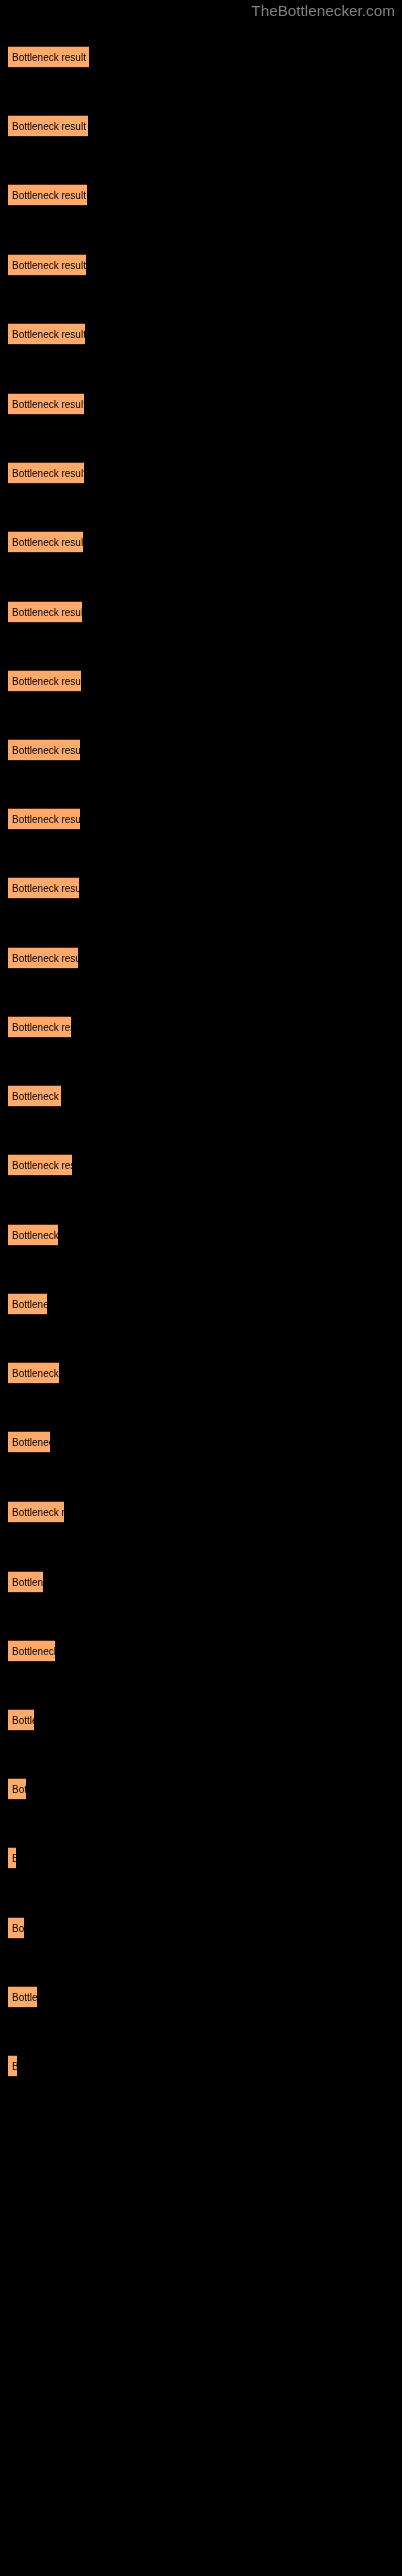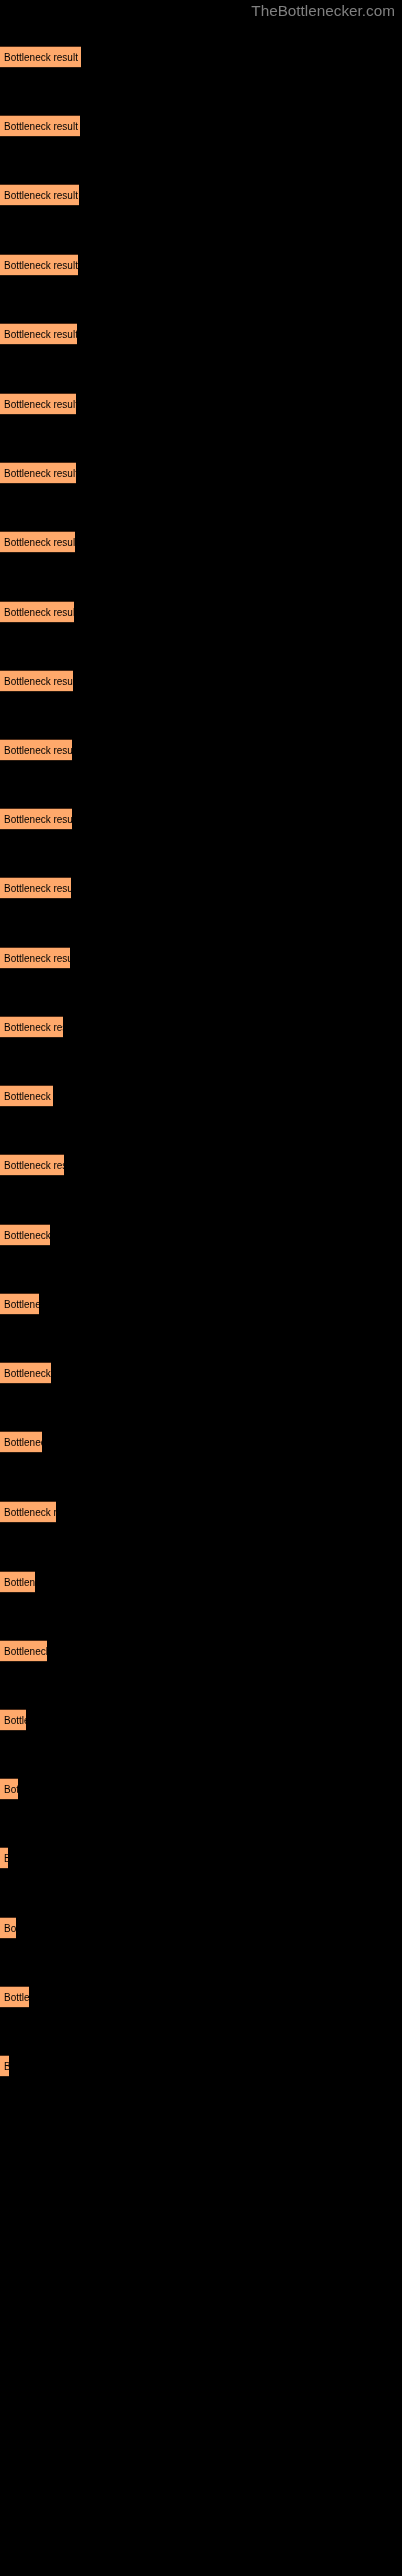--- a/index.html
+++ b/index.html
@@ -30,21 +30,21 @@
   .chart-area {
     position: absolute;
     left: 0;
     top: 0;
     width: 403px;
     height: 2576px;
   }
 
   .bar-row {
     position: absolute;
-    left: 0;
+    left: 8px;
     height: 38px;
   }
 
   .bar {
     position: absolute;
     left: 0;
     top: 0;
     height: 22px;
     box-sizing: border-box;
     background: #FFA96B;

